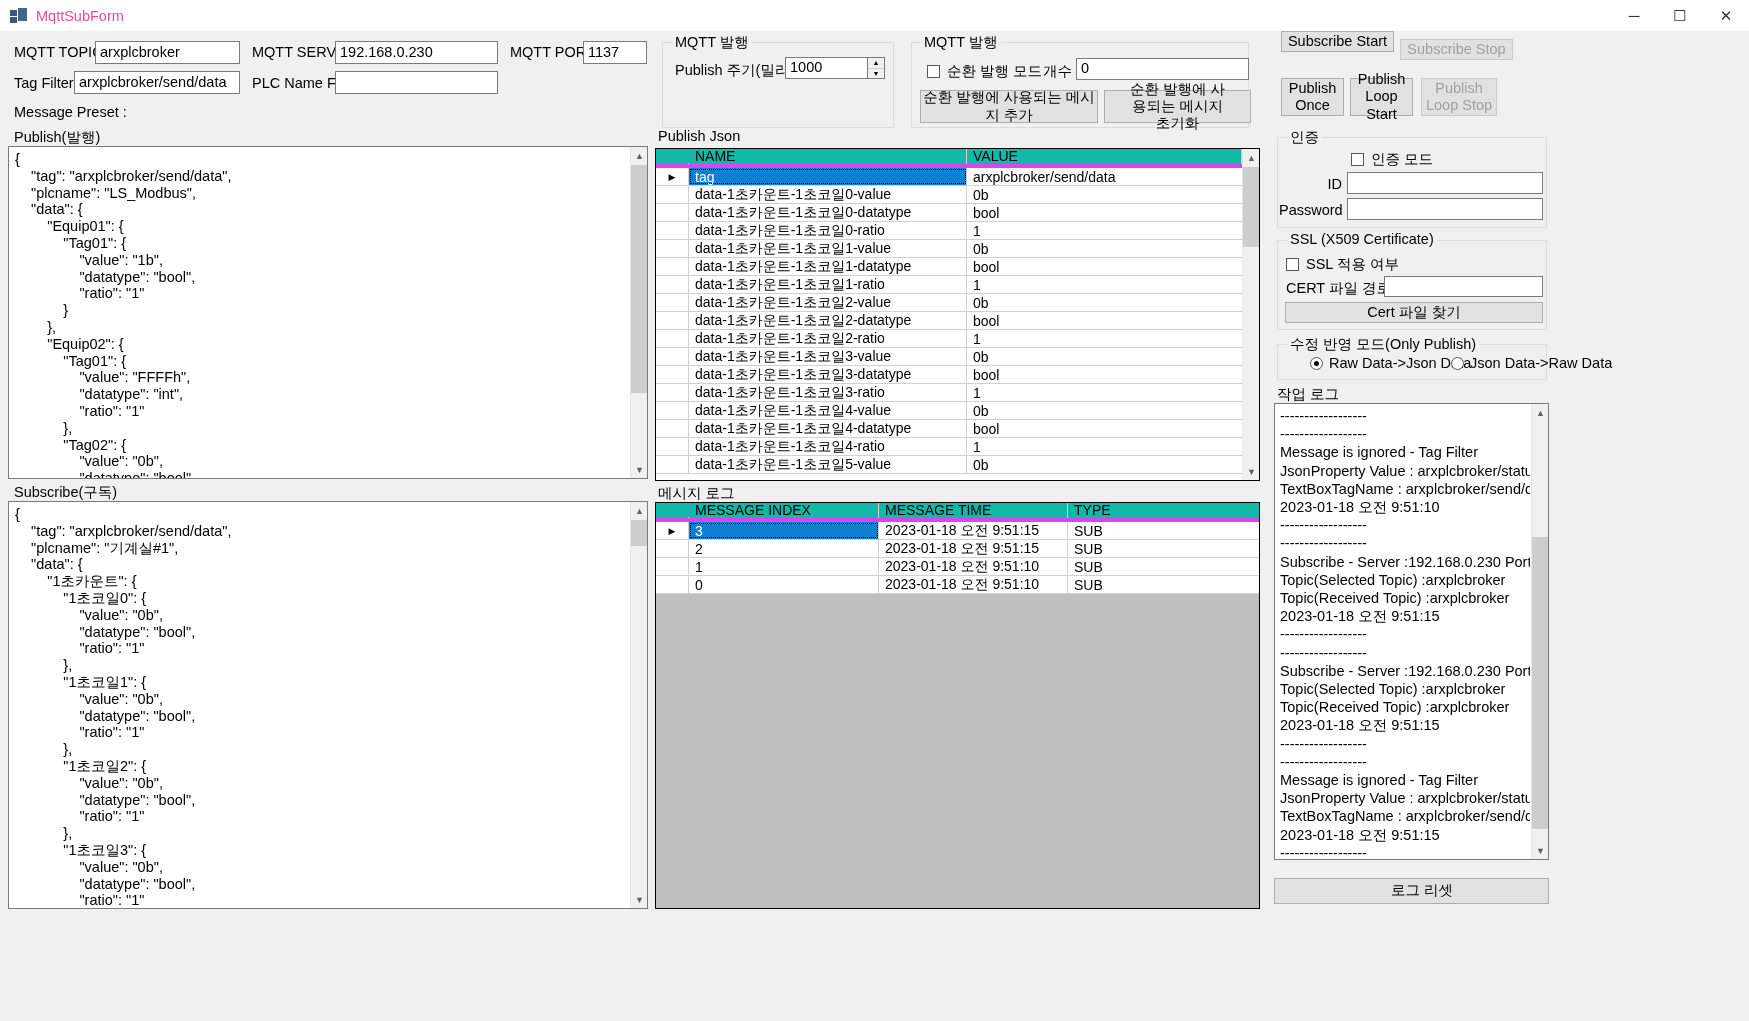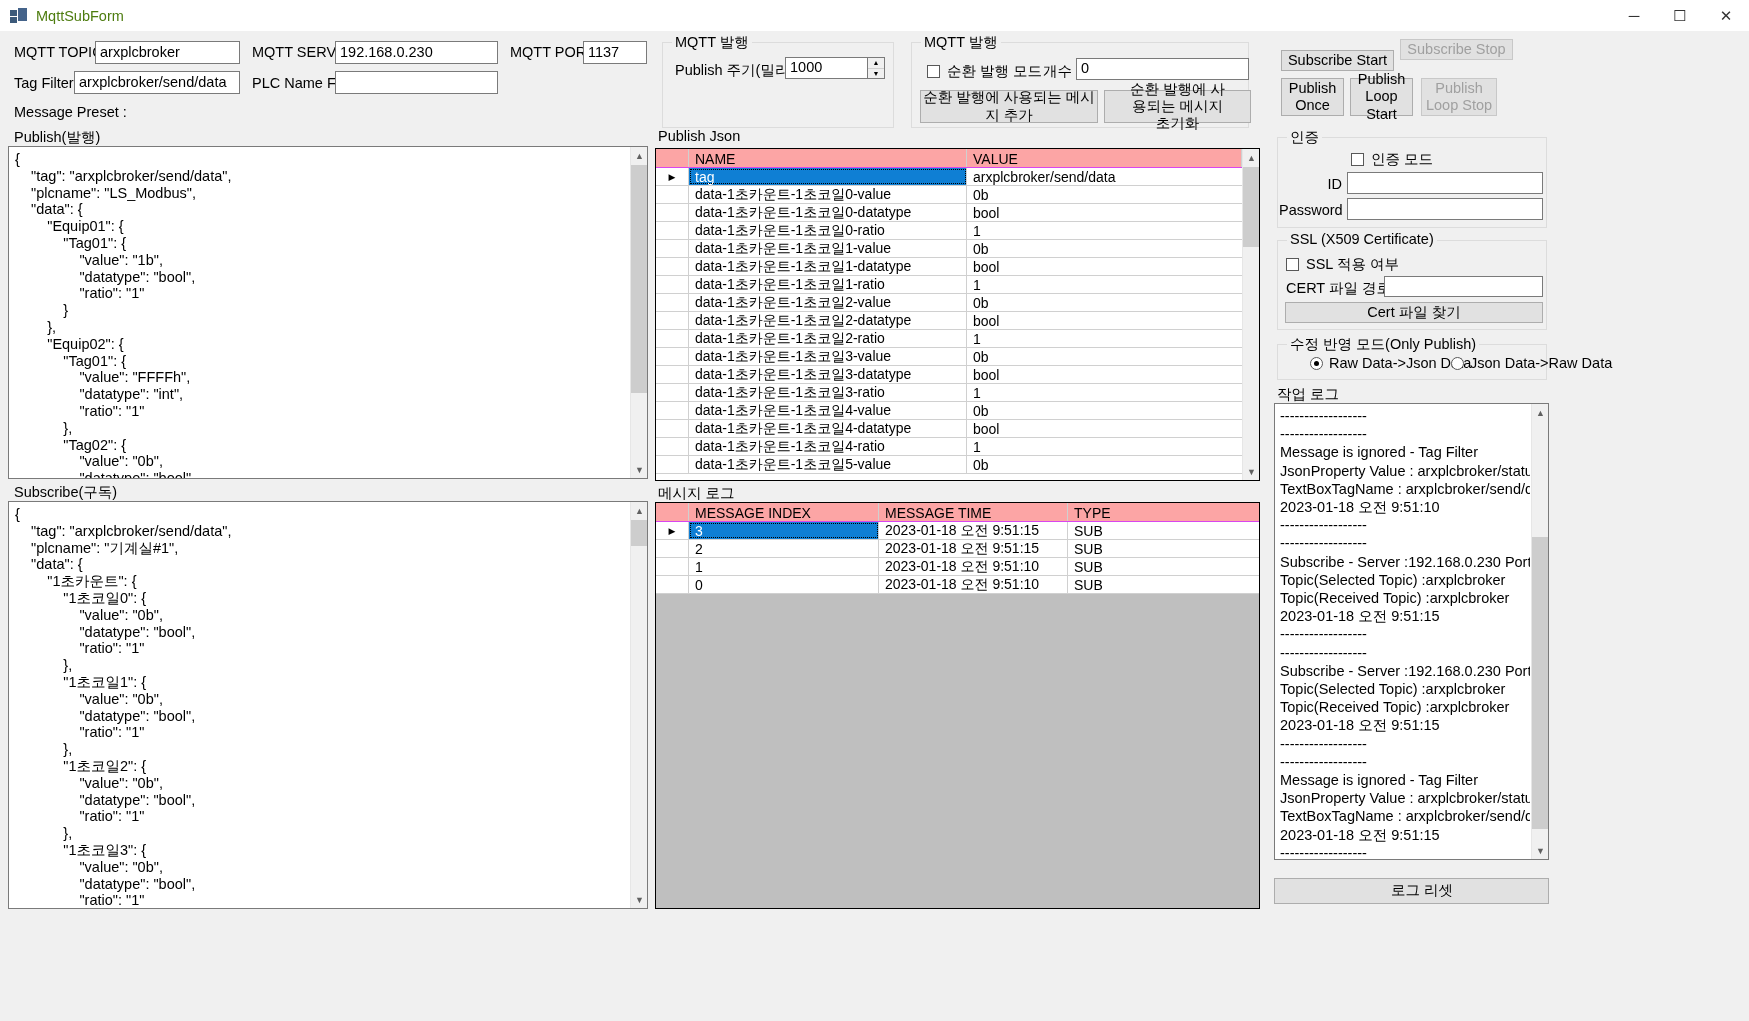--- a/index.html
+++ b/index.html
@@ -18,21 +18,21 @@
   .titlebar {
     position: absolute; left:0; top:0; width:1749px; height:32px;
     background:#ffffff; display:flex; align-items:center;
     border-bottom: 1px solid #f0f0f0;
   }
   .tb-icon { width:18px; height:18px; margin-left:10px; margin-right:8px; position:relative; }
   .tb-icon span { position:absolute; background:#3c5a7a; }
   .tb-icon .s1 { left:0; top:3px; width:7px; height:6px; }
   .tb-icon .s2 { left:0; top:10px; width:7px; height:6px; }
   .tb-icon .s3 { left:8px; top:1px; width:9px; height:13px; background:#44638a; }
-  .tb-title { font-size:14.5px; color:#4d7c0f; }
+  .tb-title { font-size:14.5px; color:#ec4899; }
   .tb-buttons { margin-left:auto; display:flex; height:32px; }
   .tb-btn { width:46px; height:32px; display:flex; align-items:center; justify-content:center; color:#333; font-size:15px; }
 
   
   .lbl { font-size:14.5px; color:#000; white-space:nowrap; }
   .tbox {
     background:#fff; border:1px solid #7a7a7a;
     font-family:"Liberation Sans", sans-serif; font-size:14.5px;
     padding:1px 4px; color:#000; line-height:1.35;
     display:flex; align-items:center;
@@ -76,21 +76,21 @@
     position:absolute; background:#fff; border:1px solid #7a7a7a; overflow:hidden;
   }
   .jsonpane .content {
     position:absolute; left:0; top:0; right:18px; bottom:0;
     padding:4px 0 0 6px; font-size:14.5px; line-height:16.8px;
     white-space:pre; color:#000; overflow:hidden;
   }
 
   
   .grid { position:absolute; border:1px solid #000; background:#fff; overflow:hidden; }
-  .grid .hdr { display:flex; height:19px; background:#fca5a5; border-bottom:1px solid #d946ef; }
+  .grid .hdr { display:flex; height:19px; background:#14b8a6; border-bottom:4px solid #d946ef;align-items:flex-end; }
   .grid .hdr .cell {
     border-right:1px solid #d0d0d0; padding:1px 0 0 6px; font-size:14px;
     display:flex; align-items:center; overflow:hidden; white-space:nowrap;
   }
   .grid .rows { position:absolute; left:0; right:0; top:19px; bottom:0; overflow:hidden; }
   .grid .row { display:flex; height:18px; border-bottom:1px solid #d0d0d0; }
   .grid .row .cell {
     border-right:1px solid #d0d0d0; padding:0 0 0 6px; font-size:14px;
     display:flex; align-items:center; overflow:hidden; white-space:nowrap;
   }
@@ -159,21 +159,21 @@
     <div class="chk" style="position:absolute;left:15px;top:19px;">
       <span class="box"></span>
       <span>순환 발행 모드</span>
     </div>
     <div class="lbl" style="position:absolute;left:131px;top:19px;">개수</div>
     <div class="tbox" style="position:absolute;left:164px;top:15px;width:173px;height:22px;">0</div>
     <div class="btn" style="position:absolute;left:8px;top:47px;width:178px;height:33px;">순환 발행에 사용되는 메시지 추가</div>
     <div class="btn" style="position:absolute;left:192px;top:47px;width:147px;height:33px;padding:0 20px;white-space:normal;">순환 발행에 사용되는 메시지 초기화</div>
   </div>
 
-  <div class="btn" style="position:absolute;left:1281px;top:50px;width:113px;height:21px;">Subscribe Start</div>
+  <div class="btn" style="position:absolute;left:1281px;top:31px;width:113px;height:21px;">Subscribe Start</div>
   <div class="btn disabled" style="position:absolute;left:1400px;top:39px;width:113px;height:21px;">Subscribe Stop</div>
 
   <div class="btn" style="position:absolute;left:1281px;top:78px;width:63px;height:38px;white-space:pre-line;">Publish
 Once</div>
   <div class="btn" style="position:absolute;left:1350px;top:78px;width:63px;height:38px;white-space:pre-line;">Publish
 Loop Start</div>
   <div class="btn disabled" style="position:absolute;left:1421px;top:78px;width:76px;height:38px;white-space:pre-line;">Publish
 Loop Stop</div>
 
   <div class="group" style="left:1277px;top:137px;width:270px;height:91px;">

